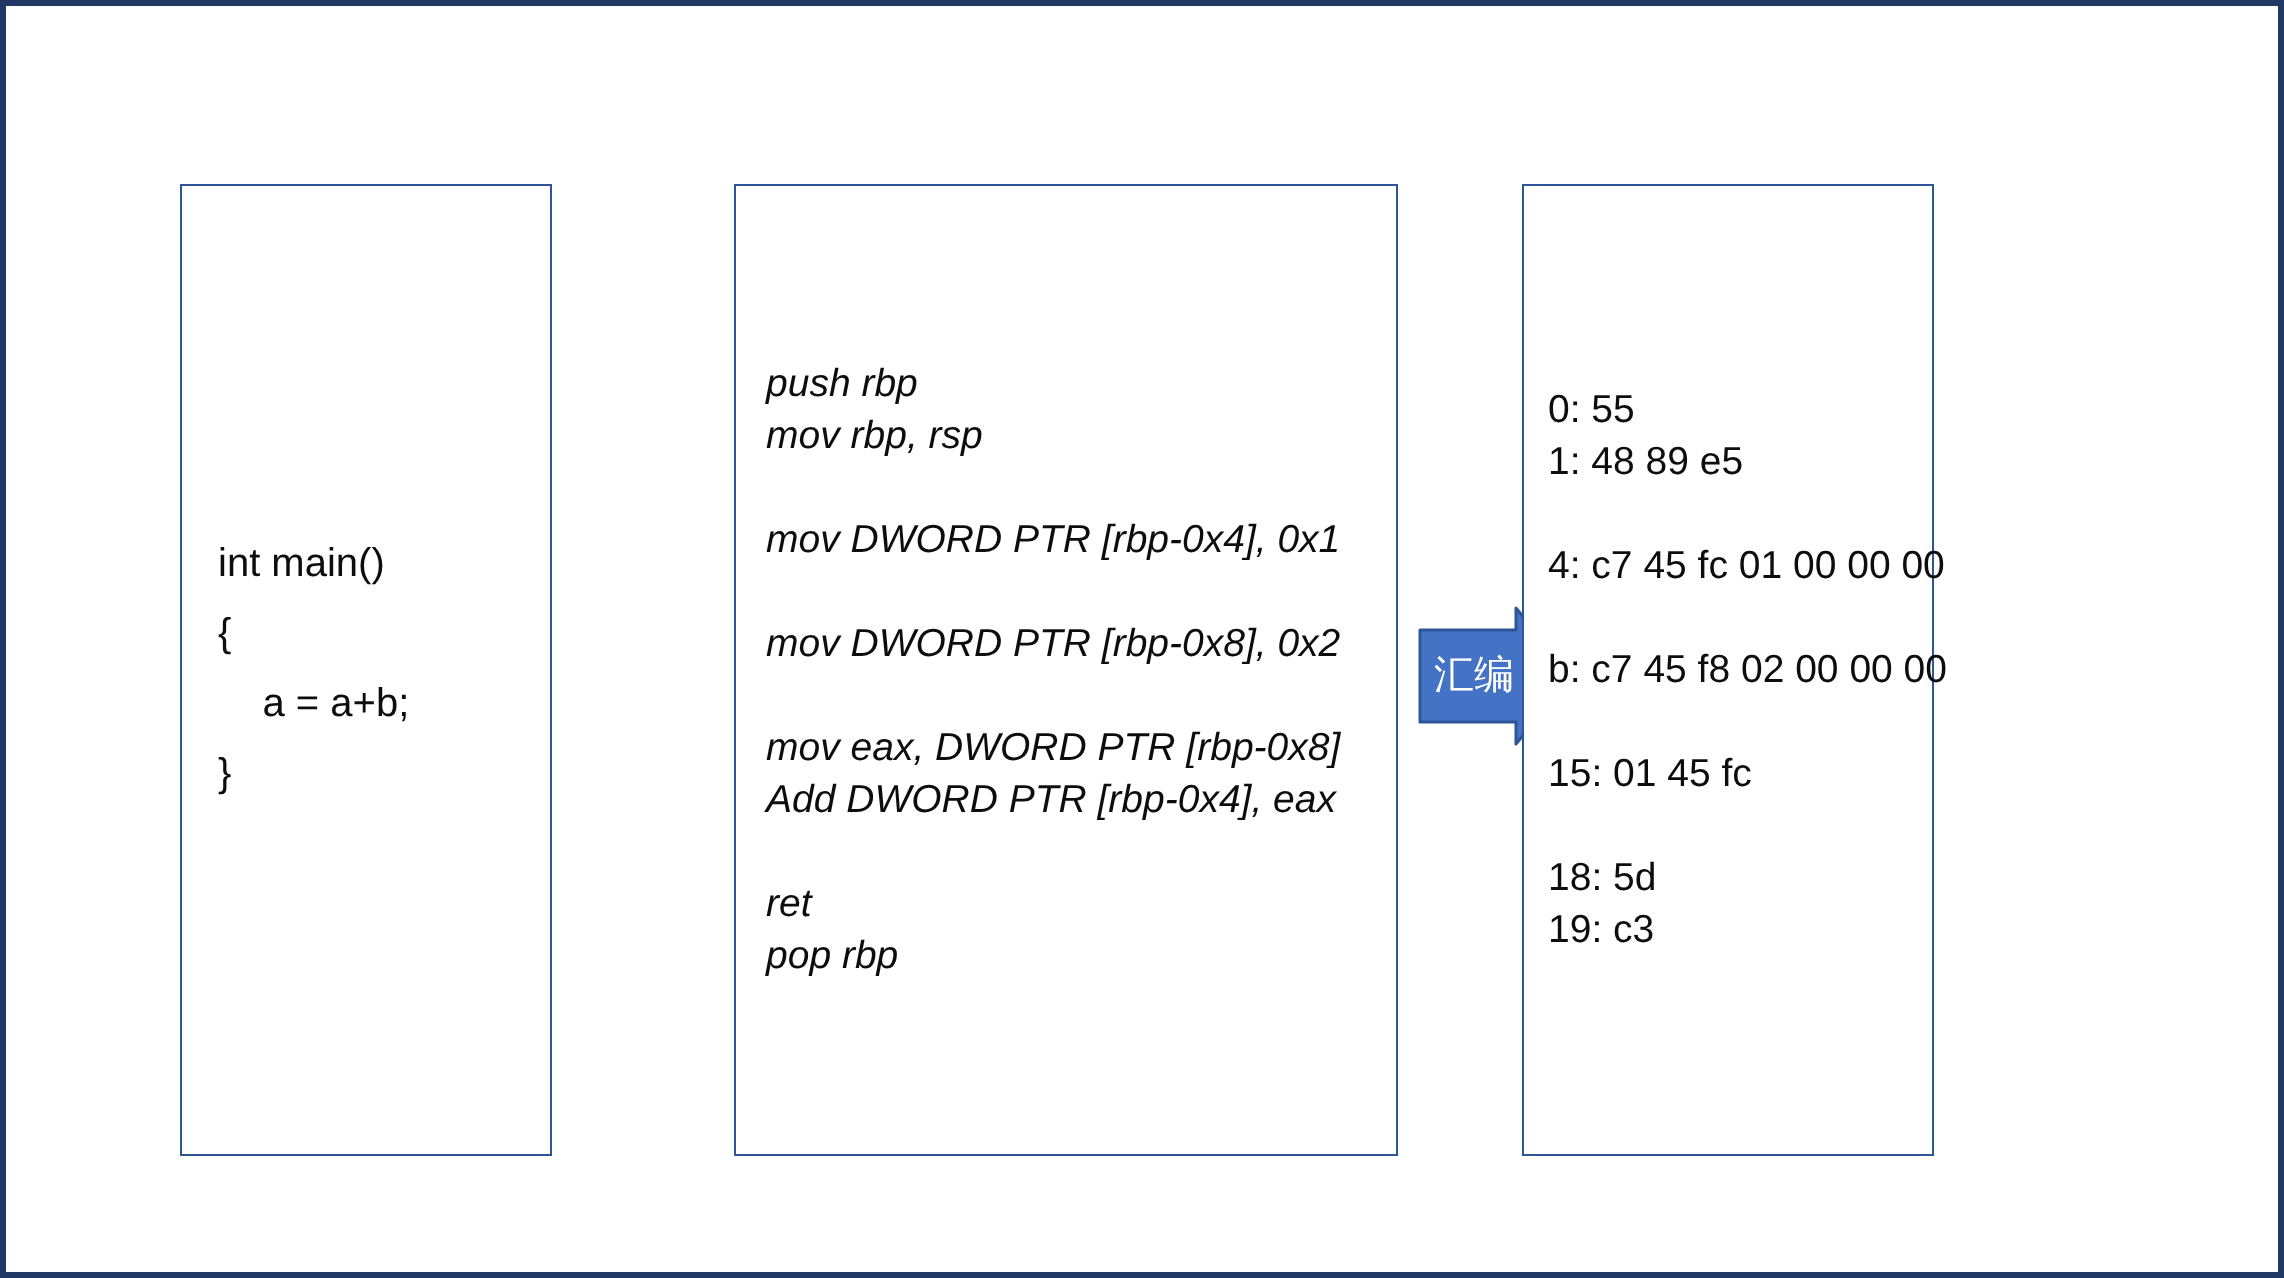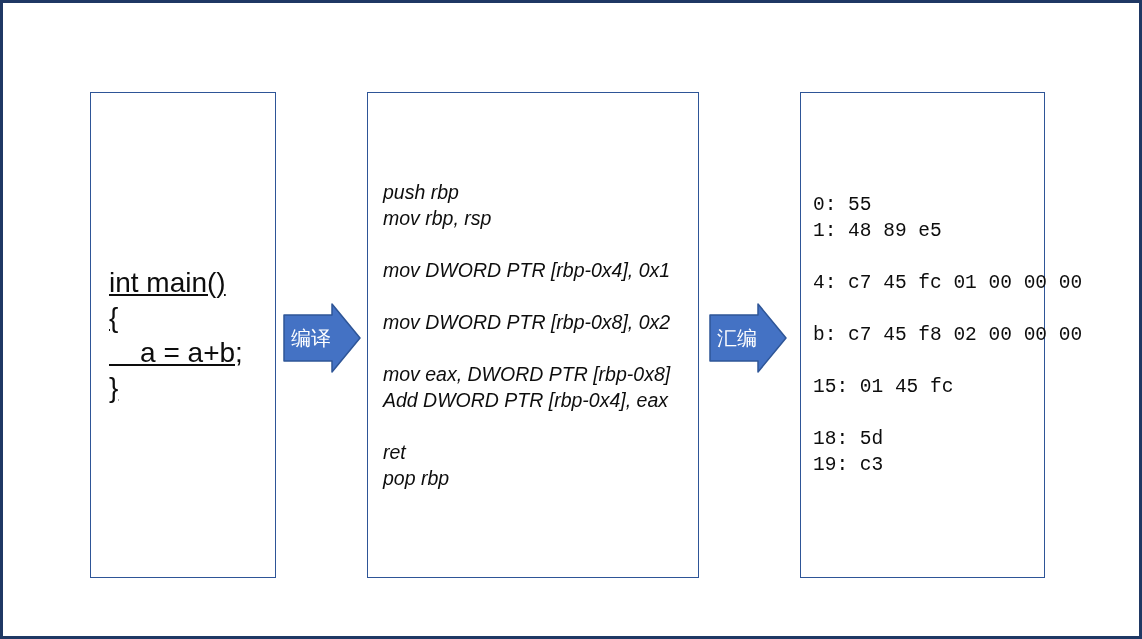--- a/index.html
+++ b/index.html
@@ -16,31 +16,31 @@
   .box {
     position: absolute;
     top: 89px;
     height: 486px;
     box-sizing: border-box;
     border: 1.5px solid #2e5597;
     background: #ffffff;
   }
   .box-source  { left: 87px;  width: 186px; }
   .box-asm     { left: 364px; width: 332px; }
-  .box-machine { left: 797px; width: 245px; font-family: Liberation Mono, monospace; }
+  .box-machine { left: 758px; width: 206px; }
   .code {
     display: flex;
     flex-direction: column;
     justify-content: center;
     height: 100%;
     color: #0d0d0d;
   }
   .code .line { white-space: pre; }
   .code .line:empty::before { content: "\00a0"; }
-  .code-source  { padding-left: 18px; font-size: 28px;   line-height: 35px; text-decoration: underline; }
+  .code-source  { padding-left: 18px; font-size: 20px;   line-height: 35px; }
   .code-asm     { padding-left: 15px; font-size: 19.5px; line-height: 26px; font-style: italic; }
   .code-machine { padding-left: 12px; font-size: 19.5px; line-height: 26px; }
   .arrow {
     position: absolute;
     top: 300px;
     width: 78px;
     height: 70px;
   }
   .arrow-compile  { left: 280px; }
   .arrow-assemble { left: 706px; }
@@ -64,26 +64,20 @@
 
   <div class="box box-source">
     <div class="code code-source">
       <div class="line">int main()</div>
       <div class="line">{</div>
       <div class="line">    a = a+b;</div>
       <div class="line">}</div>
     </div>
   </div>
 
-  <div class="arrow arrow-compile">
-    <svg width="78" height="70" viewBox="0 0 78 70">
-      <polygon points="1,12 49,12 49,1 77,35 49,69 49,58 1,58" fill="#4472c4" stroke="#2e5597" stroke-width="1.5" stroke-linejoin="round"></polygon>
-    </svg>
-    <span class="arrow-label">编译</span>
-  </div>
 
   <div class="box box-asm">
     <div class="code code-asm">
       <div class="line">push rbp</div>
       <div class="line">mov rbp, rsp</div>
       <div class="line"></div>
       <div class="line">mov DWORD PTR [rbp-0x4], 0x1</div>
       <div class="line"></div>
       <div class="line">mov DWORD PTR [rbp-0x8], 0x2</div>
       <div class="line"></div>

